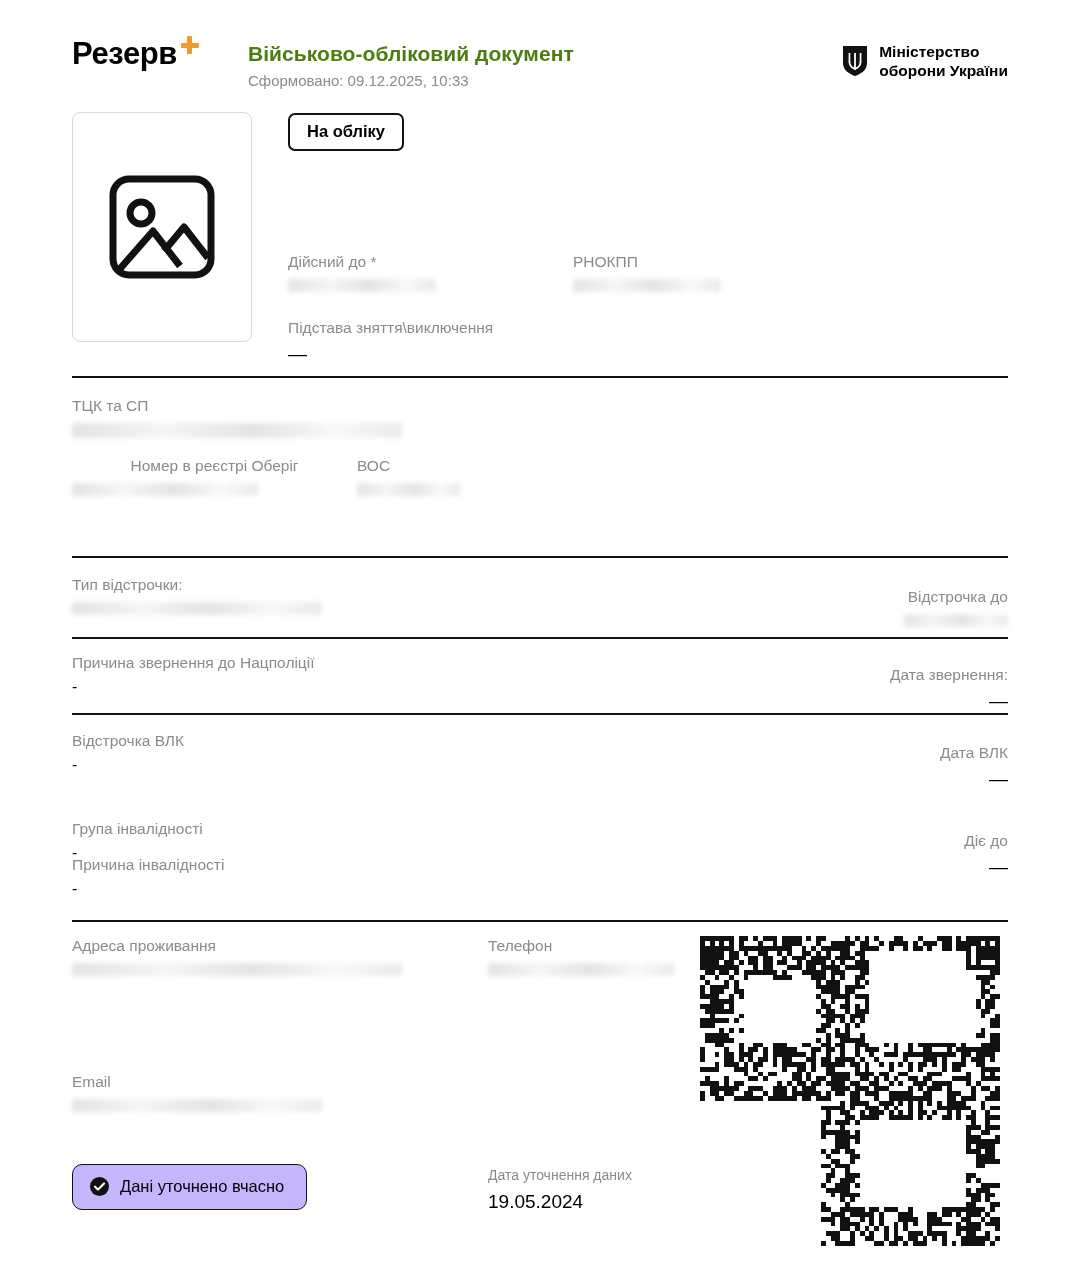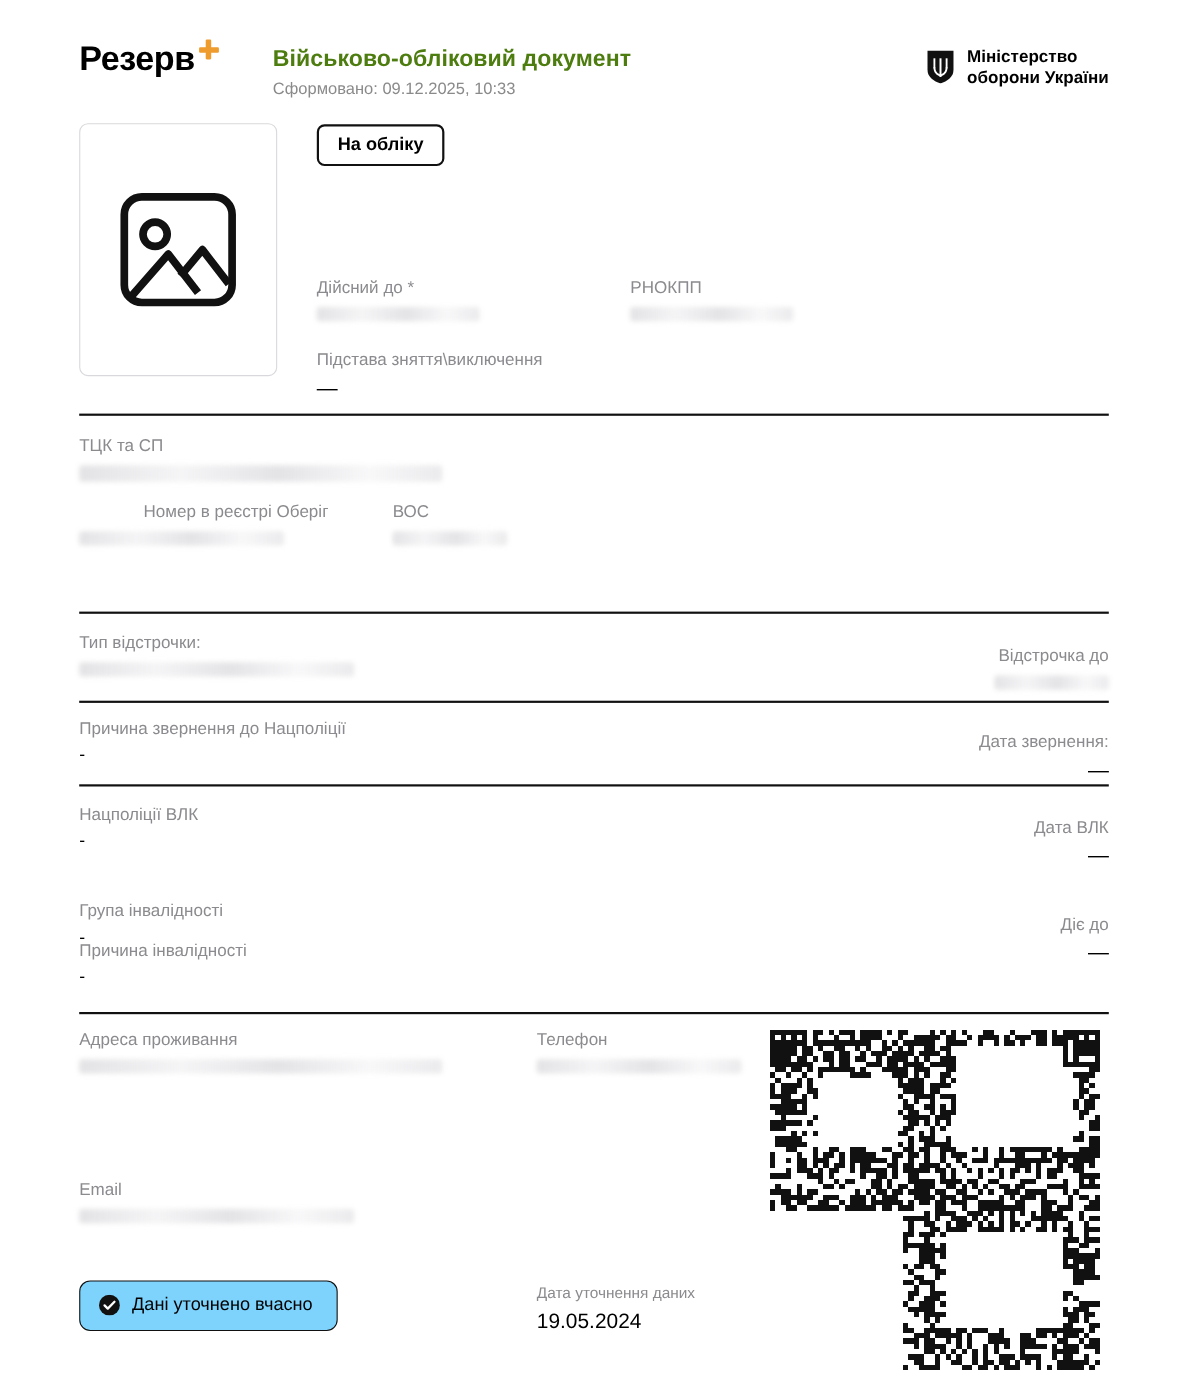--- a/index.html
+++ b/index.html
@@ -237,21 +237,21 @@
   .footer-badge {
     position: absolute;
     left: 72px;
     top: 1164px;
     display: inline-flex;
     align-items: center;
     gap: 11px;
     border: 1.6px solid #111;
     border-radius: 10px;
     padding: 12px 22px 13px 17px;
-    background: #7dd3fc;
+    background: #c4b5fd;
   }
   .check-circle { width: 19px; height: 19px; flex: none; }
   .footer-badge-text {
     font-size: 16.5px;
     font-weight: 400;
     color: #000;
     line-height: 1;
     white-space: nowrap;
   }
   .footer-date {
@@ -366,21 +366,21 @@
     <div class="right">
       <div class="field-label">Дата звернення:</div>
       <div class="field-value dash">—</div>
     </div>
   </div>
 
   <div class="divider" style="top:713px"></div>
 
   <div class="split-row" style="top:731px">
     <div>
-      <div class="field-label">Нацполіції ВЛК</div>
+      <div class="field-label">Відстрочка ВЛК</div>
       <div class="field-value small-dash">-</div>
     </div>
     <div class="right">
       <div class="field-label">Дата ВЛК</div>
       <div class="field-value dash">—</div>
     </div>
   </div>
 
   <div class="split-row" style="top:819px">
     <div>

